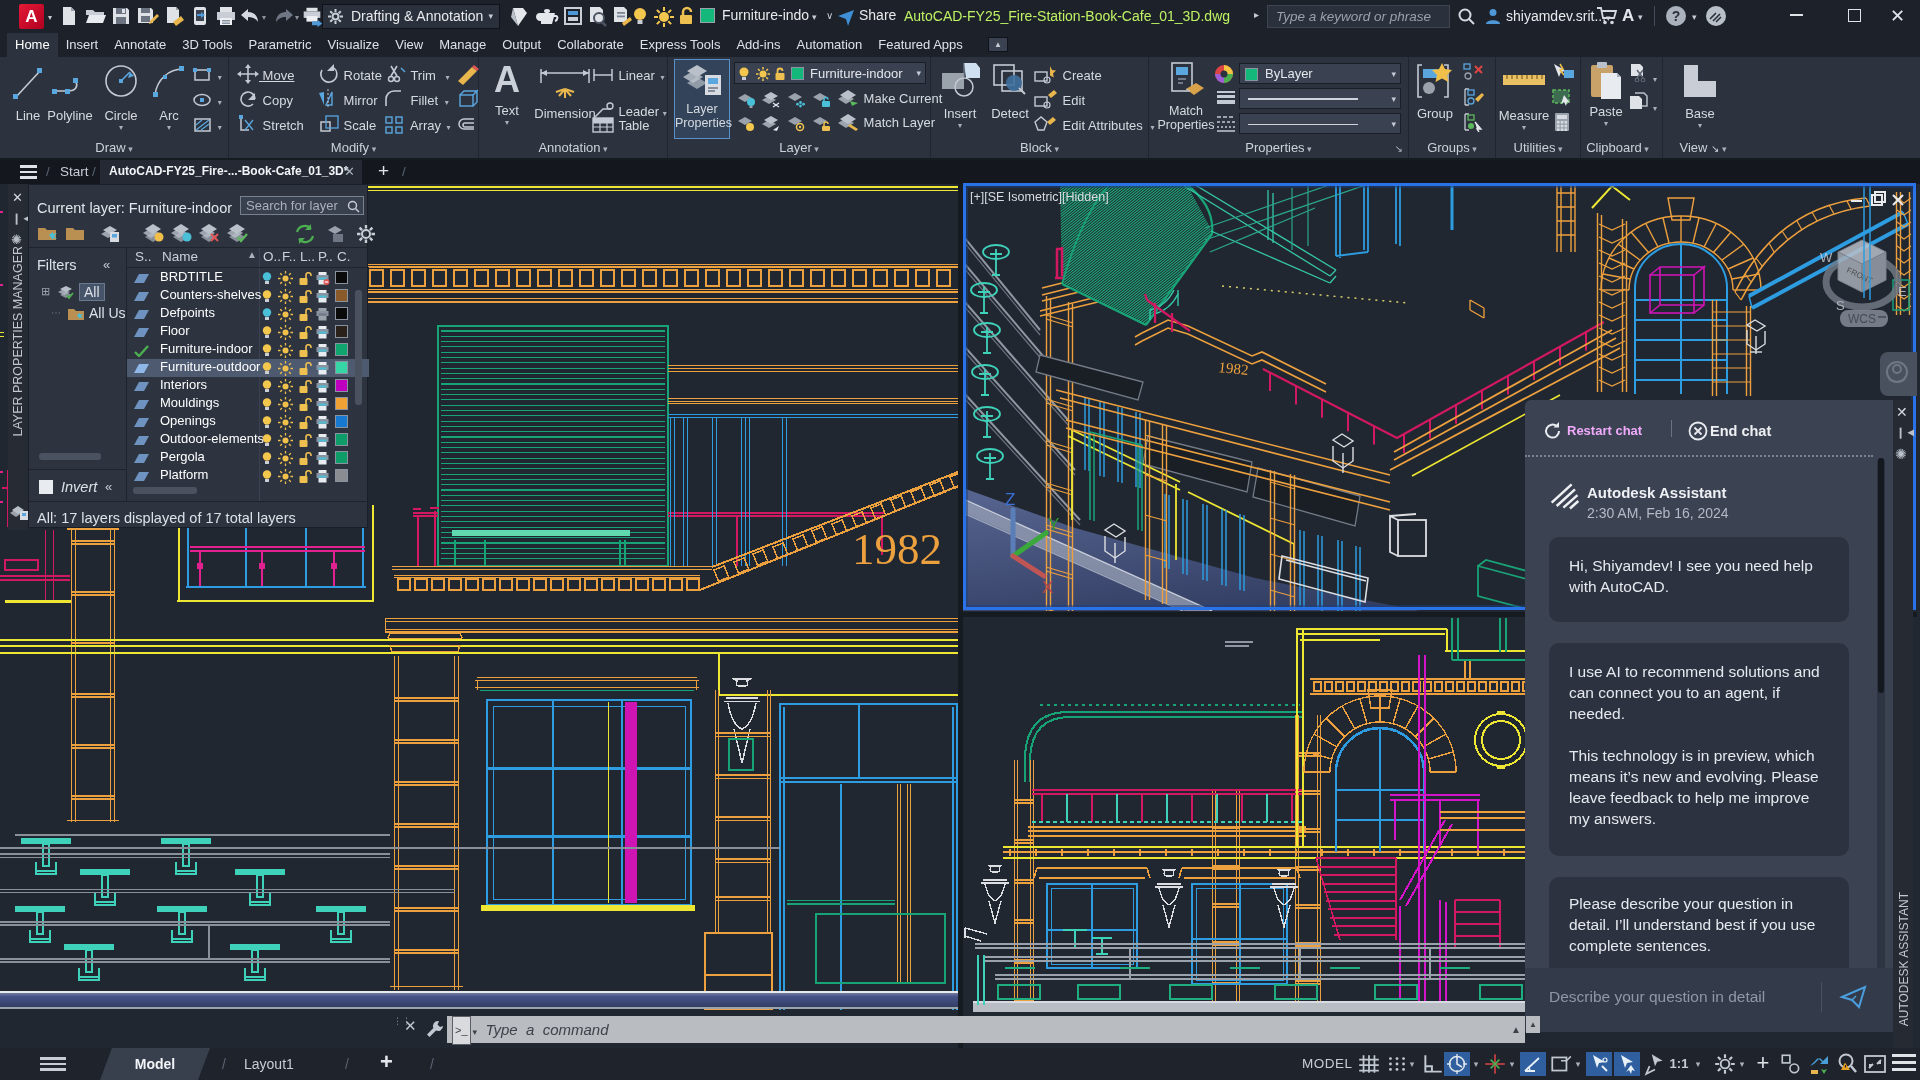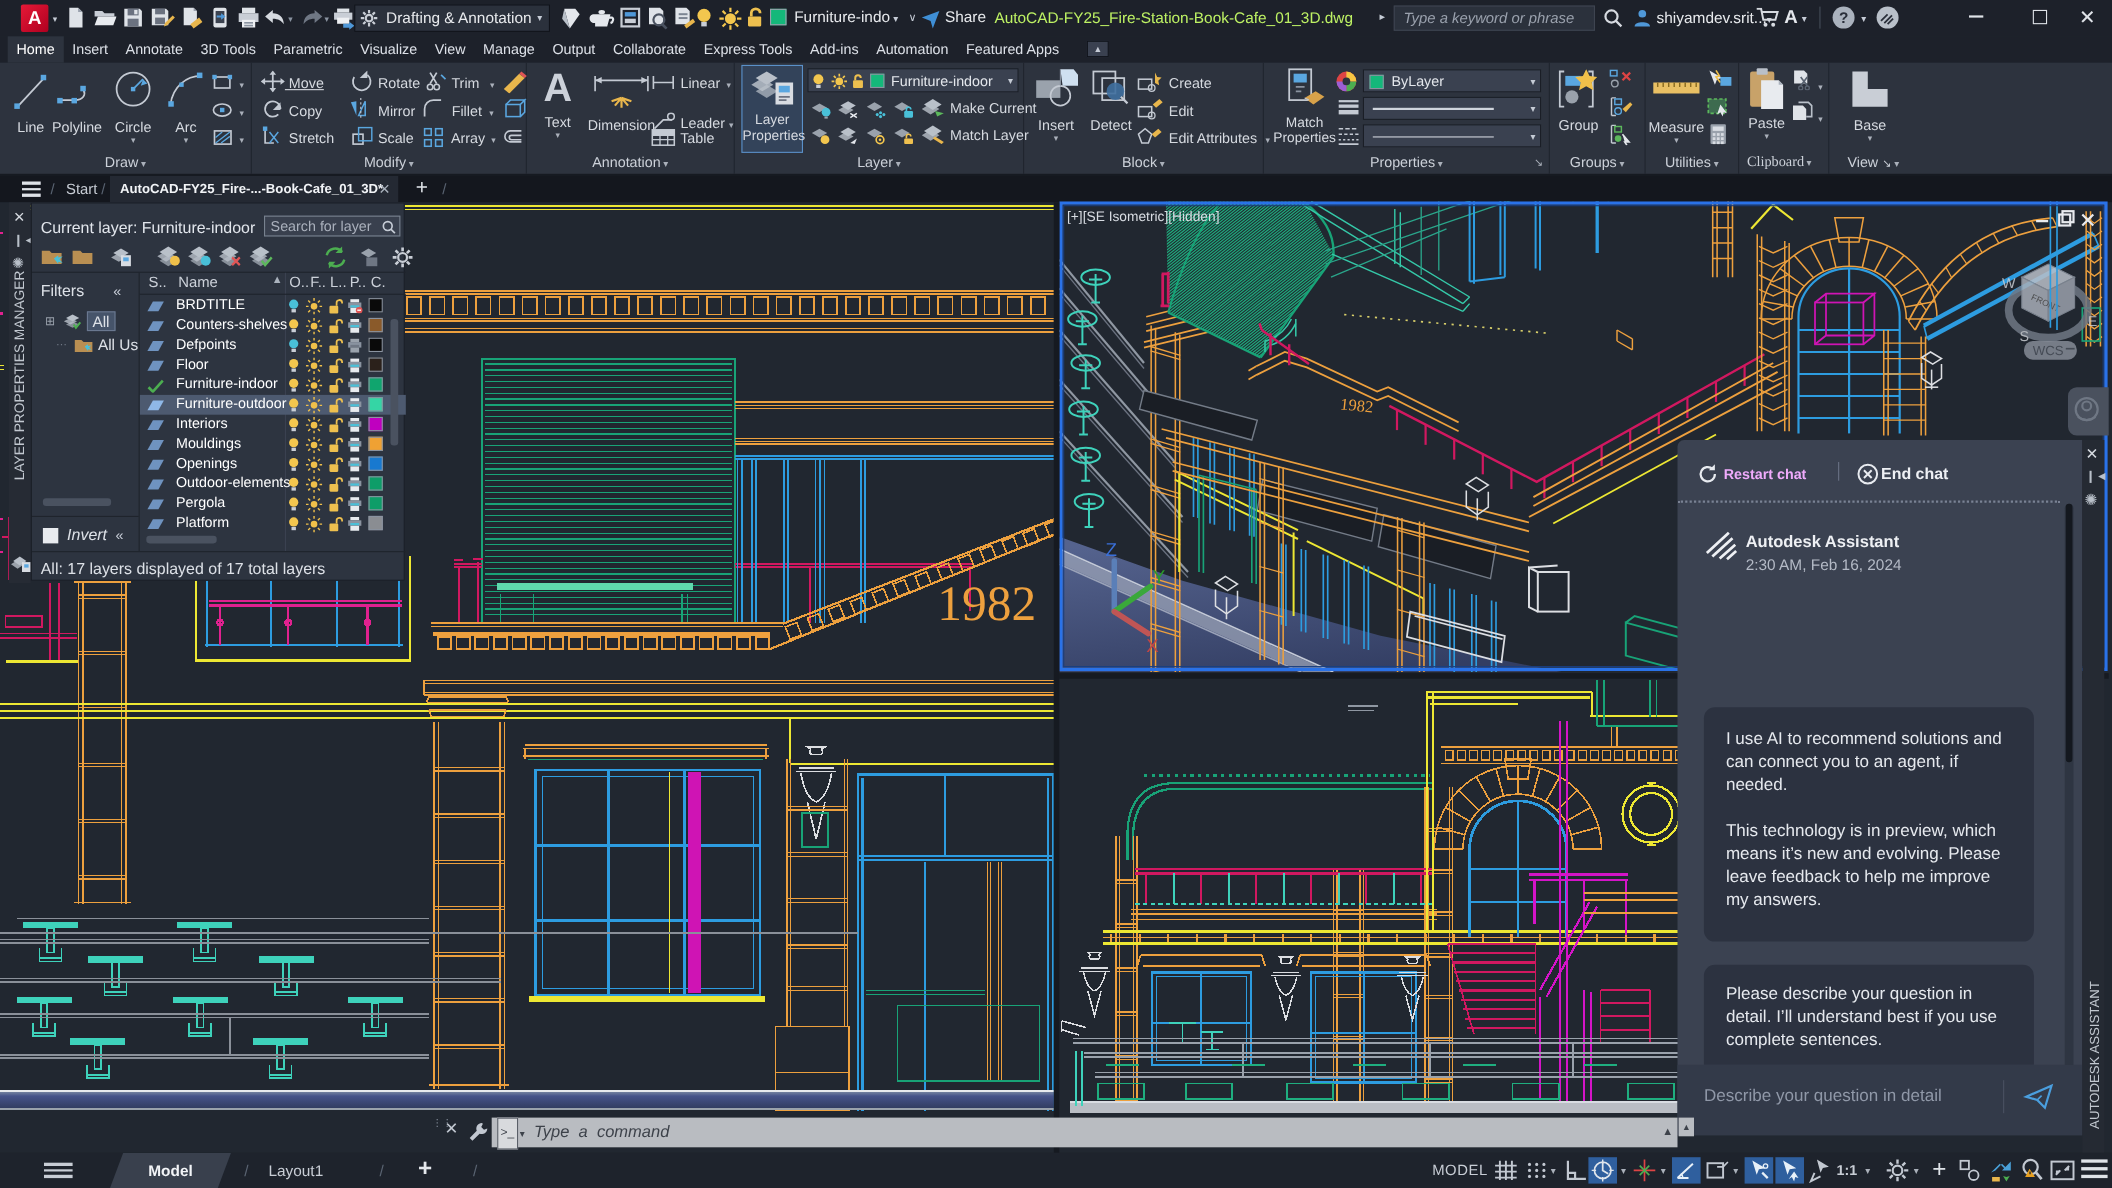--- a/index.html
+++ b/index.html
@@ -599,21 +599,21 @@
   <div class="abs" style="left:46px;top:5px;"><svg width="24" height="20" viewBox="0 0 24 20">
             <path d="M4 2h9l3 3v9H4z" fill="#dfe3e8"></path>
             <path d="M10 8l6 8M16 8l-6 8" stroke="#5a6472" stroke-width="1.5"></path>
             <circle cx="10" cy="18" r="1.8" fill="none" stroke="#5a6472" stroke-width="1.2"></circle>
             <circle cx="16" cy="18" r="1.8" fill="none" stroke="#5a6472" stroke-width="1.2"></circle>
           </svg><span class="caret" style="margin-left:2px;">▾</span></div>
   <div class="abs" style="left:46px;top:34px;"><svg width="24" height="20" viewBox="0 0 24 20">
             <path d="M3 5h9l3 3v10H3z" fill="#dfe3e8"></path>
             <path d="M8 2h9l3 3v10h-5" fill="none" stroke="#b9c0c9" stroke-width="1.5"></path>
           </svg><span class="caret" style="margin-left:2px;">▾</span></div>
-  <div class="rlabel" style="right:8px;font-family:Liberation Serif, serif;">Clipboard</div>
+  <div class="rlabel" style="right:8px;">Clipboard</div>
  </div>
 
  <div class="rpanel" style="left:1663px;width:80px;border-right:none;">
   <div class="bigbtn" style="left:14px;width:46px;"><svg width="44" height="40" viewBox="0 0 44 40">
             <path d="M6 4h14v16h18v16H6z" fill="#c9ced6"></path>
           </svg><div style="margin-top:2px;">Base<div class="caret">▾</div></div></div>
   <div class="rlabel">View <span style="font-size:10px;">↘</span></div>
  </div>
 </div>
 
@@ -2045,20 +2045,23 @@
   <div class="abs" style="left:0px;top:55px;width:348px;height:0;border-top:2px dotted #7a8294;"></div>
   <div class="abs" style="left:352px;top:58px;width:8px;height:530px;background:#2e3542;border-radius:4px;"></div>
   <div class="abs" style="left:353px;top:58px;width:6px;height:235px;background:#14181f;border-radius:3px;"></div>
   <svg class="abs" style="left:25px;top:81px" width="30" height="30" viewBox="0 0 36 36">
         <g stroke="#eef0f4" stroke-width="3" fill="none">
           <path d="M2 26L26 4M8 30L30 10M16 32L33 17M24 33l10-9"></path>
         </g>
       </svg>
   <div class="abs" style="left:62px;top:84px;font-size:15px;font-weight:bold;color:#eef0f4;">Autodesk Assistant</div>
   <div class="abs" style="left:62px;top:105px;font-size:14px;color:#b4bac6;">2:30 AM, Feb 16, 2024</div>
+  <div class="abs" style="left:24px;top:137px;width:300px;height:85px;background:#2c3240;border-radius:10px;">
+    <div style="padding:18px 20px;font-size:15.5px;line-height:21px;color:#e6e9ee;">Hi, Shiyamdev! I see you need help with AutoCAD.</div>
+  </div>
   <div class="abs" style="left:24px;top:477px;width:300px;height:91px;background:#2c3240;border-radius:10px 10px 0 0;">
     <div style="padding:16px 20px;font-size:15.5px;line-height:21px;color:#e6e9ee;">Please describe your question in detail. I’ll understand best if you use complete sentences.</div>
   </div>
   <div class="abs" style="left:24px;top:243px;width:300px;height:213px;background:#2c3240;border-radius:10px;">
     <div style="padding:18px 20px;font-size:15.5px;line-height:21px;color:#e6e9ee;">I use AI to recommend solutions and can connect you to an agent, if needed.<br><br>This technology is in preview, which means it’s new and evolving. Please leave feedback to help me improve my answers.</div>
   </div>
   <div class="abs" style="left:0;top:568px;width:368px;height:64px;background:#333a49;"></div>
   <div class="abs" style="left:24px;top:588px;font-size:15.5px;color:#9098a8;">Describe your question in detail</div>
   <div class="abs" style="left:296px;top:582px;width:1px;height:30px;background:#4a5262;"></div>
   <svg class="abs" style="left:314px;top:584px" width="30" height="26" viewBox="0 0 30 26">

